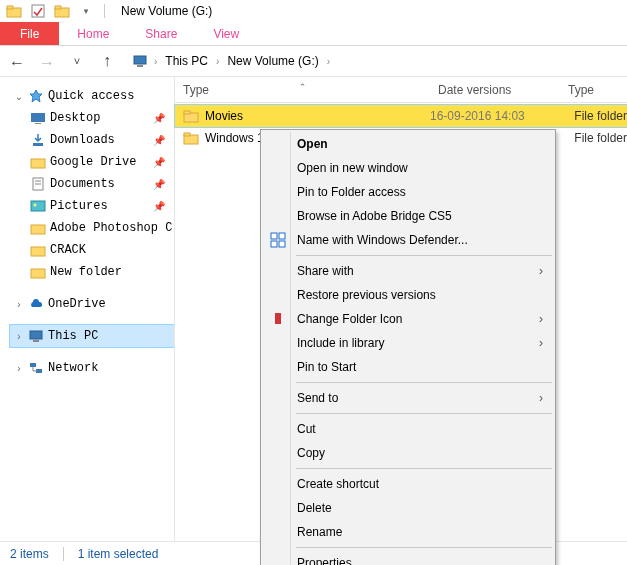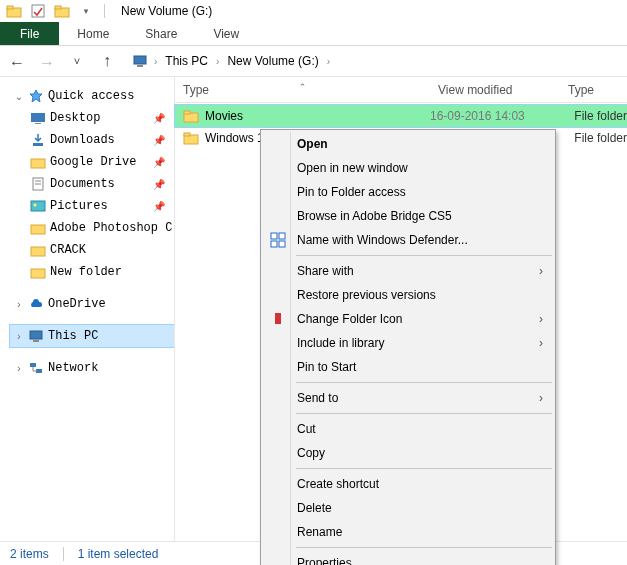--- a/index.html
+++ b/index.html
@@ -6,22 +6,22 @@
 body { width: 627px; height: 565px; background: #fff; position: relative; overflow: hidden; }
 
 
 .titlebar { height: 22px; background: #fff; display: flex; align-items: center; padding: 0 6px; gap: 8px; }
 .titlebar .qat-icon { width: 16px; height: 16px; display: flex; align-items: center; justify-content: center; }
 .titlebar .qat-sep { width: 1px; height: 14px; background: #ccc; margin: 0 2px; }
 .titlebar .title { margin-left: 6px; font-size: 12px; color: #000; }
 
 
 .ribbon { height: 24px; border-bottom: 1px solid #d9d9d9; display: flex; align-items: stretch; }
-.ribbon .tab { padding: 0 18px; display: flex; align-items: center; font-size: 12px; color: #404040; cursor: default; }
-.ribbon .tab.file { background: #14532d; color: #fff; padding: 0 20px; }
+.ribbon .tab { padding: 0 18px; display: flex; align-items: center; font-size: 12px; color: #ec4899; cursor: default; }
+.ribbon .tab.file { background: #ef4444; color: #fff; padding: 0 20px; }
 
 
 .navbar { height: 31px; border-bottom: 1px solid #e6e6e6; display: flex; align-items: center; padding: 0 8px; gap: 12px; }
 .navbar .arrow { color: #444; font-size: 16px; width: 18px; text-align: center; }
 .navbar .arrow.dis { color: #bbb; }
 .crumb-box { flex: 1; height: 23px; display: flex; align-items: center; padding: 0 4px; gap: 2px; }
 .crumb-box .sep { color: #888; font-size: 10px; padding: 0 4px; }
 .crumb-box .crumb { padding: 0 2px; color: #000; }
 .crumb-box .mini-icon { width: 16px; height: 16px; }
 
@@ -40,21 +40,21 @@
 .content { flex: 1; display: flex; flex-direction: column; }
 .colhead { height: 26px; border-bottom: 1px solid #e6e6e6; display: flex; align-items: center; color: #555; }
 .colhead .col { padding: 0 8px; }
 .col-name { width: 255px; position: relative; }
 .col-date { width: 130px; }
 .col-type { flex: 1; }
 .sort-caret { position: absolute; left: 50%; top: -1px; transform: translateX(-50%); color: #6a6a6a; font-size: 9px; }
 
 .filelist { flex: 1; padding-top: 2px; }
 .row { height: 22px; display: flex; align-items: center; }
-.row.selected { background: #86efac; outline: 1px solid #99d1ff; }
+.row.selected { background: #fde047; outline: 1px solid #99d1ff; }
 .row .cell-name { width: 255px; display: flex; align-items: center; gap: 6px; padding-left: 8px; }
 .row .cell-date { width: 130px; color: #777; }
 .row .cell-type { flex: 1; color: #333; text-align: right; }
 
 
 .statusbar { height: 24px; border-top: 1px solid #e6e6e6; display: flex; align-items: center; padding: 0 10px; gap: 8px; color: #1a5aa5; font-size: 12px; }
 .statusbar .sep { width: 1px; height: 14px; background: #ccc; margin: 0 6px; }
 
 
 .context-menu { position: absolute; left: 260px; top: 129px; width: 296px; background: #f2f2f2; border: 1px solid #a0a0a0; box-shadow: 2px 3px 4px rgba(0,0,0,0.25); padding: 2px; }
@@ -244,21 +244,21 @@
       <span class="label">Network</span>
     </div>
   </div>
 
   <div class="content">
     <div class="colhead">
       <div class="col col-name">
         <span>Type</span>
         <span class="sort-caret">⌃</span>
       </div>
-      <div class="col col-date">View modified</div>
+      <div class="col col-date">Date versions</div>
       <div class="col col-type">Type</div>
     </div>
     <div class="filelist">
       <div class="row selected">
         <div class="cell-name">
             <span class="icon">
               <svg width="16" height="16">
                 <rect x="1" y="5" width="14" height="9" fill="#ffd86b" stroke="#d9a93a"></rect>
                 <rect x="1" y="3" width="6" height="3" fill="#ffd86b" stroke="#d9a93a"></rect>
               </svg>

